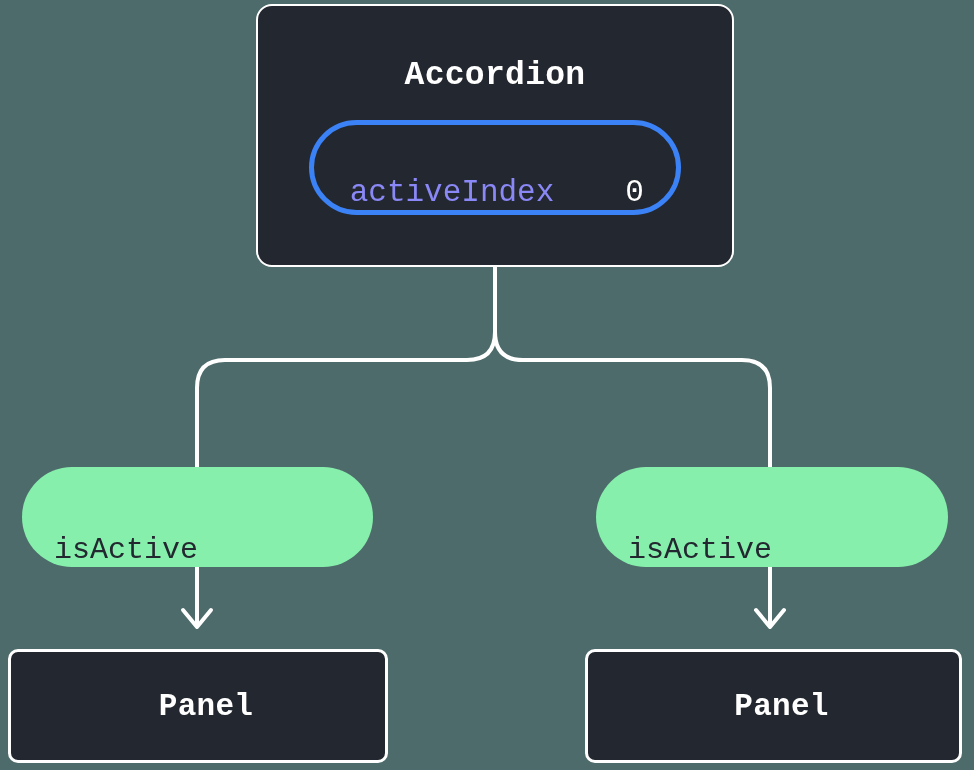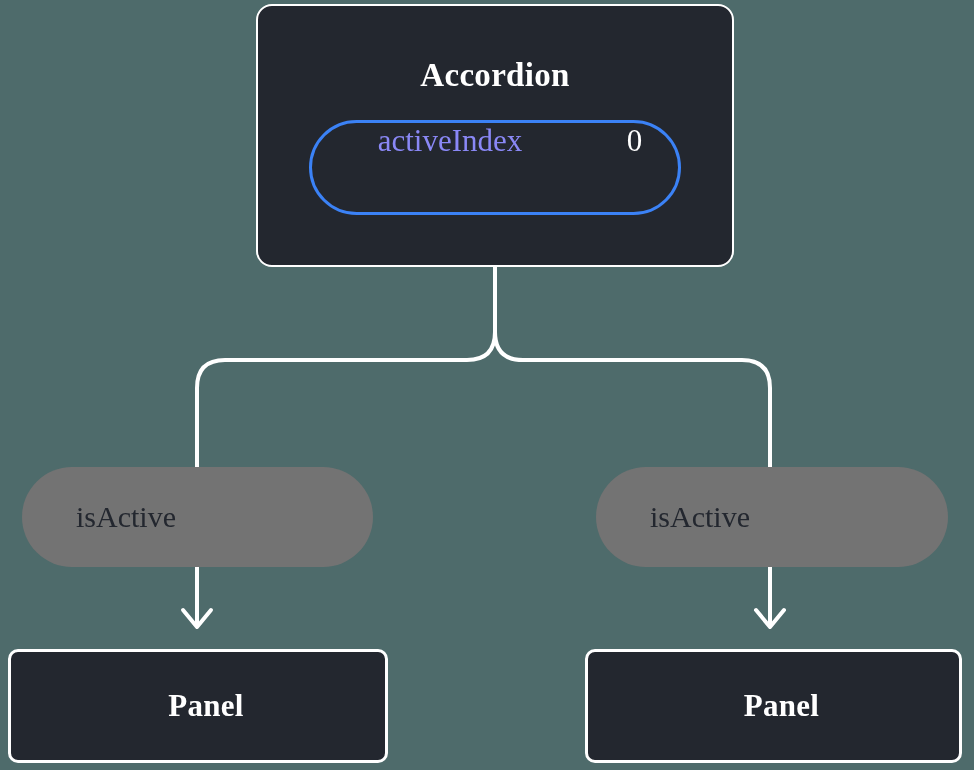--- a/index.html
+++ b/index.html
@@ -5,21 +5,21 @@
   html, body {
     margin: 0;
     padding: 0;
     background: #4e6b6b;
   }
   .canvas {
     position: relative;
     width: 974px;
     height: 770px;
     background: #4e6b6b;
-    font-family: Liberation Serif, serif;
+    font-family: Liberation Mono, monospace;
     overflow: hidden;
   }
 
   
   .connectors {
     position: absolute;
     inset: 0;
     width: 974px;
     height: 770px;
     pointer-events: none;
@@ -52,24 +52,24 @@
   .root-title {
     color: #ffffff;
     font-size: 33px;
     font-weight: 700;
     letter-spacing: 0.3px;
   }
   .state-pill {
     box-sizing: border-box;
     width: 372px;
     height: 95px;
-    border: 3px solid #3b82f6;
+    border: 5px solid #3b82f6;
     border-radius: 48px;
     display: flex;
-    align-items: flex-start;
+    align-items: flex-end;
     overflow: hidden;
   }
   .state-pill .seg-name {
     width: 276px;
     display: flex;
     align-items: center;
     justify-content: center;
     color: #8a88f6;
     font-size: 31px;
   }
@@ -84,24 +84,24 @@
     justify-content: center;
     color: #ffffff;
     font-size: 31px;
   }
 
   
   .prop-pill {
     position: absolute;
     top: 467px;
     height: 100px;
-    background: #737373;
+    background: #86efac;
     border-radius: 50px;
     display: flex;
-    align-items: center;
+    align-items: flex-end;
     overflow: hidden;
     color: #23272f;
     font-size: 30px;
   }
   .prop-pill.left  { left: 22px;  width: 351px; }
   .prop-pill.right { left: 596px; width: 352px; }
   .prop-pill .seg-name {
     width: 208px;
     display: flex;
     align-items: center;

